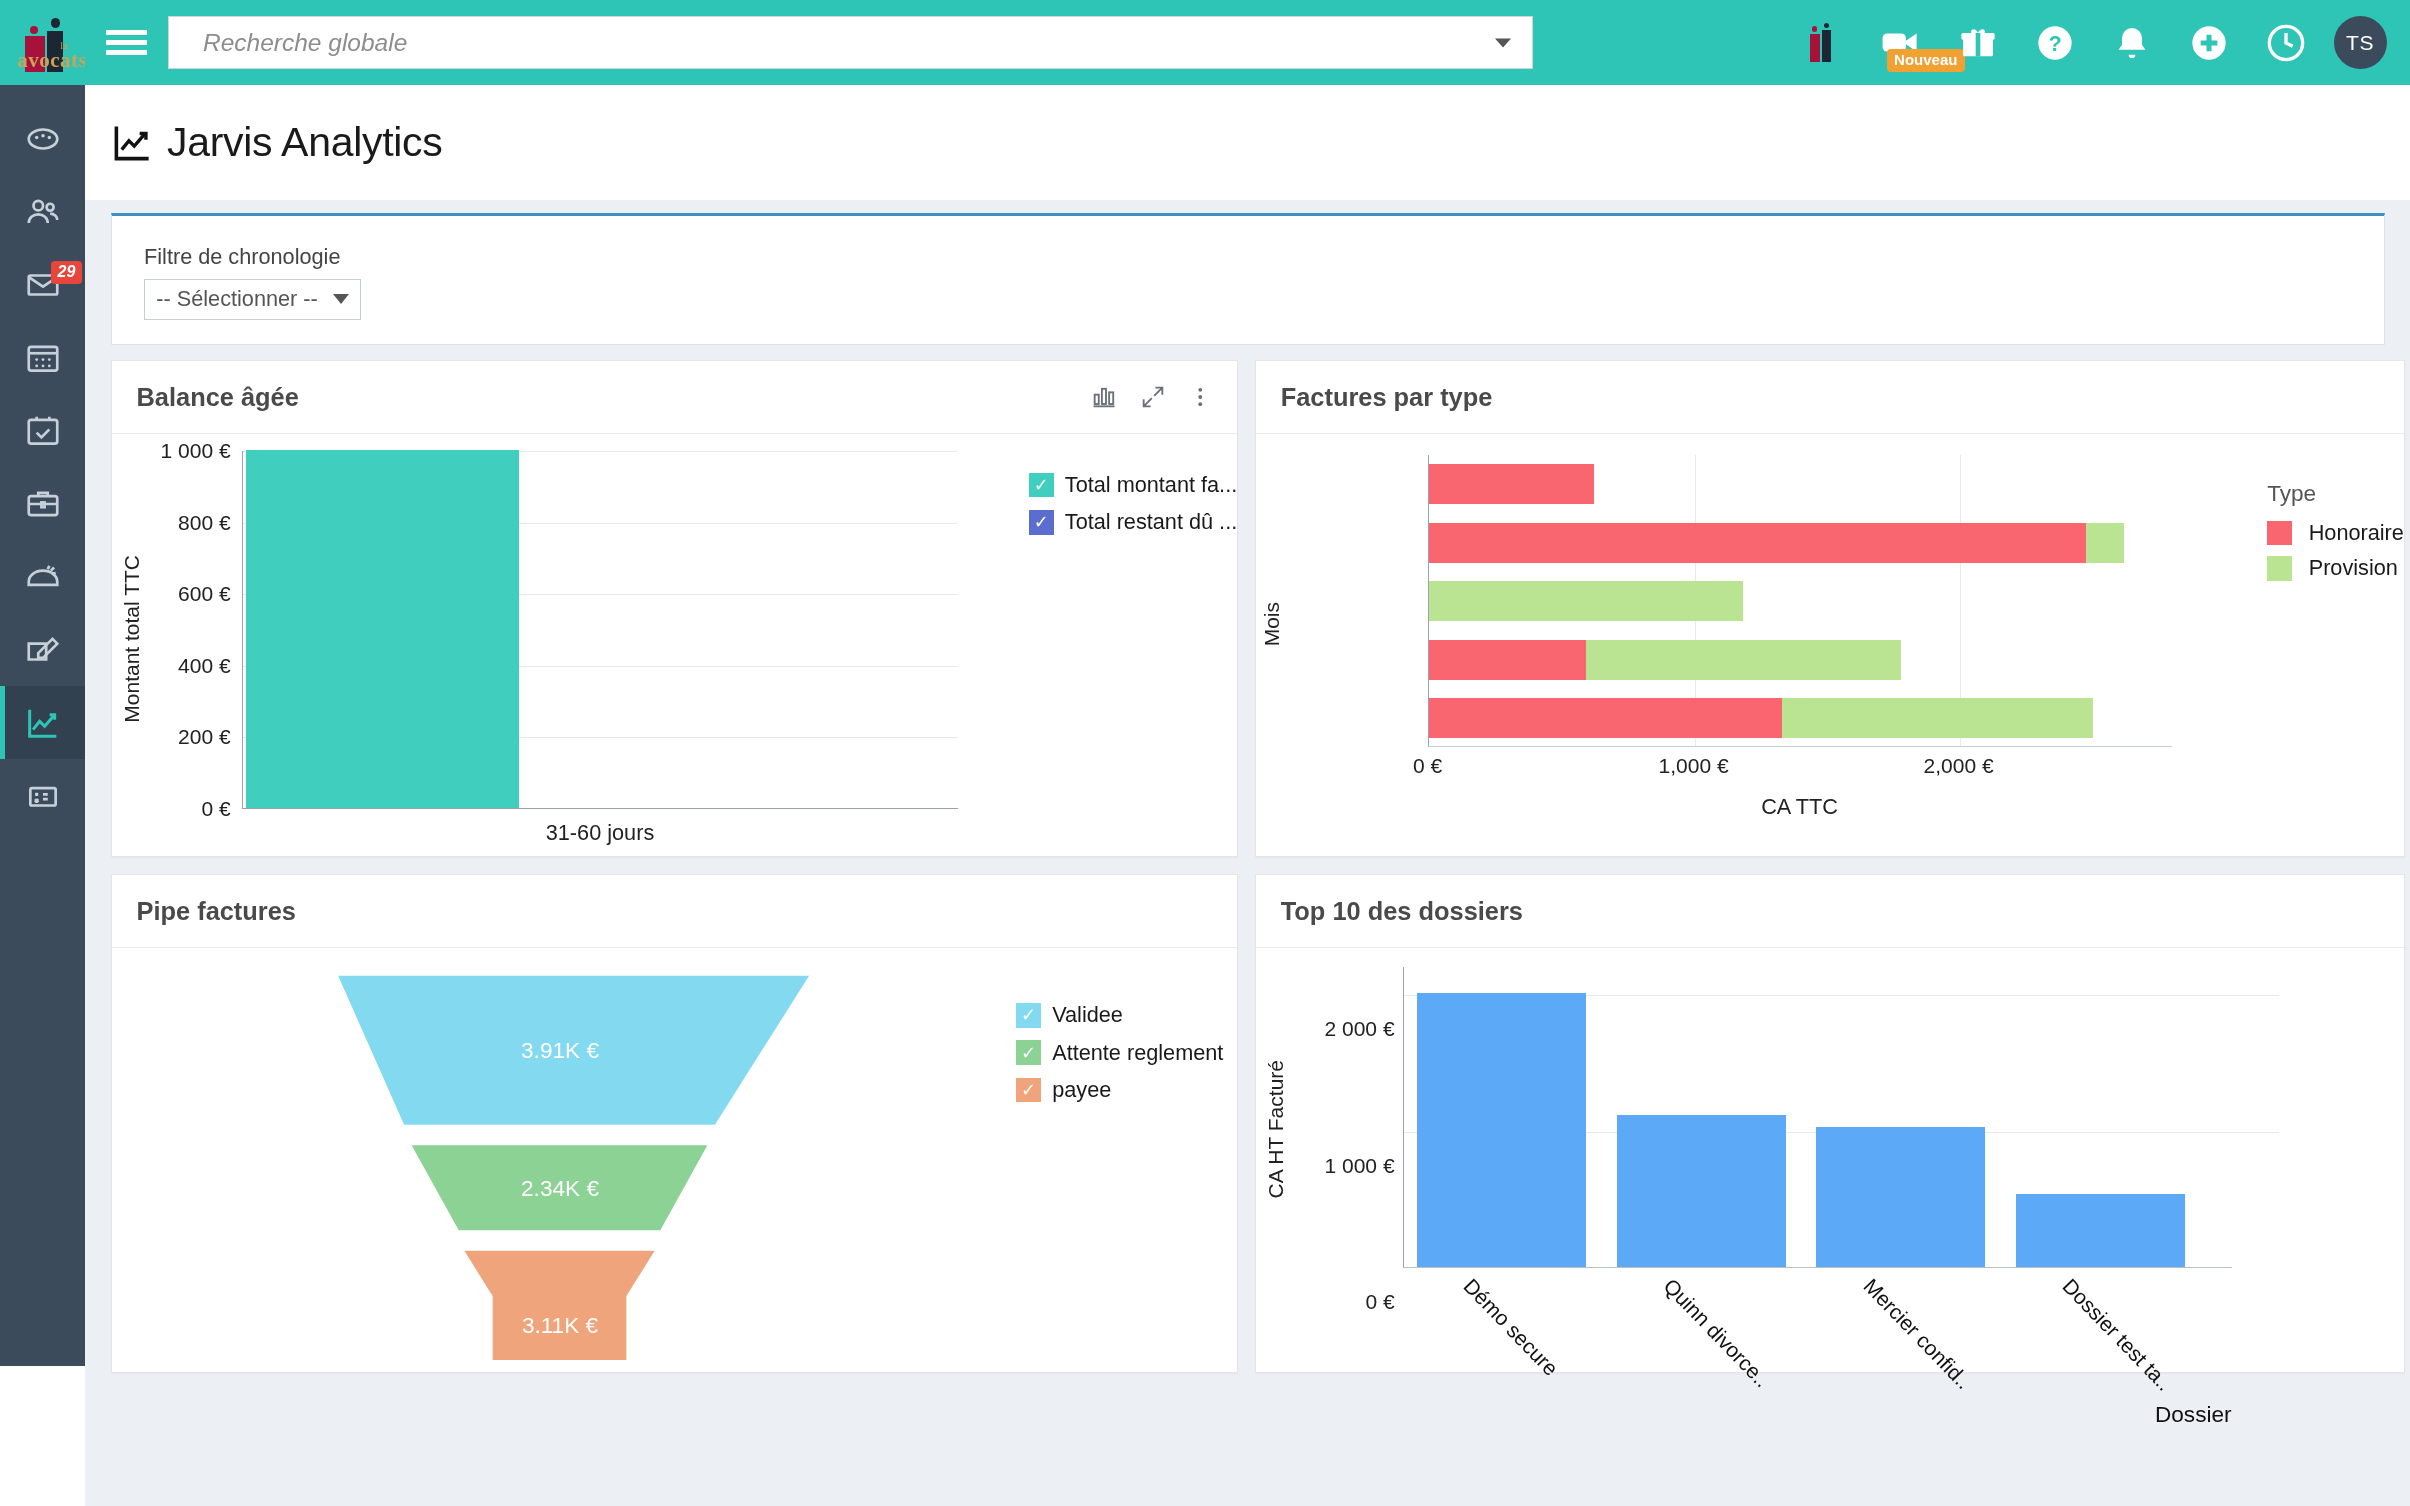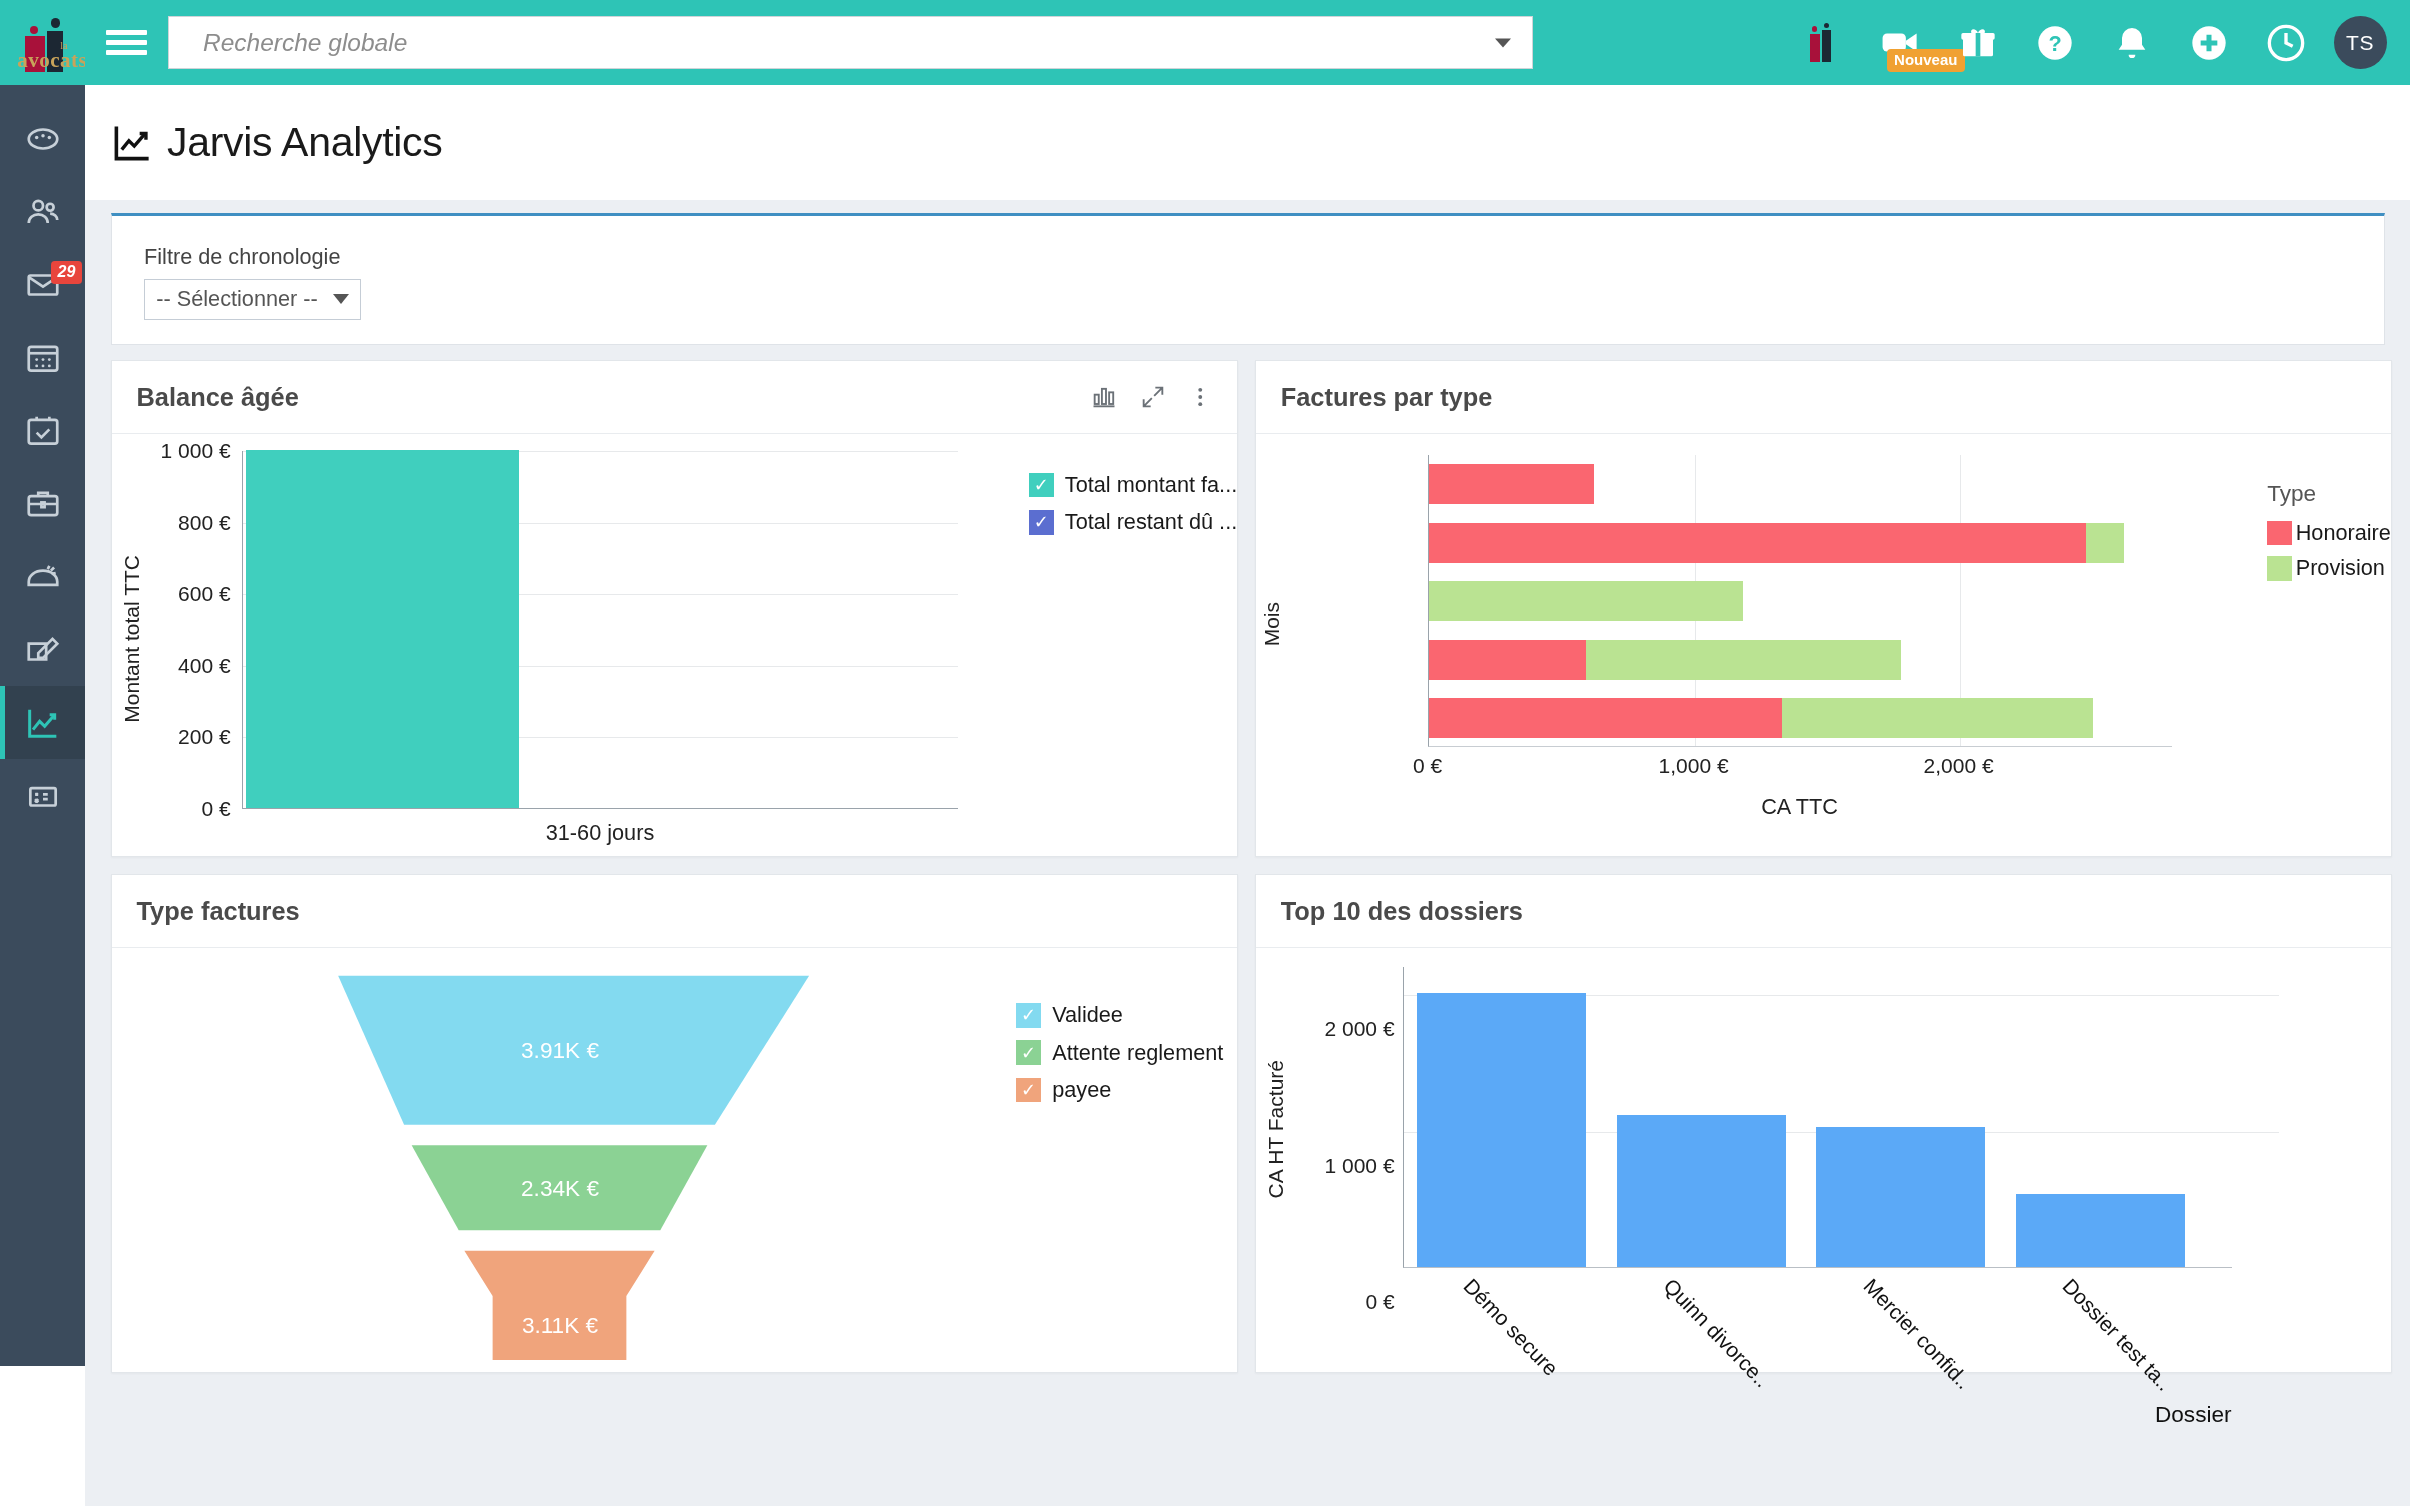--- a/index.html
+++ b/index.html
@@ -233,21 +233,21 @@
   .legend-check {
     display: flex; align-items: center; gap: 11.3px;
     margin-bottom: 11.3px; cursor: pointer;
   }
   .sw {
     width: 24.5px; height: 24.5px;
     display: flex; align-items: center; justify-content: center;
     color: #fff; font-size: 18px; line-height: 1;
   }
   .legend-text { font-size: 21.7px; color: #1a1a1a; white-space: nowrap; }
-  .legend-plain { display: flex; align-items: center; gap: 4px; margin-bottom: 9.4px; }
+  .legend-plain { display: flex; align-items: center; gap: 17px; margin-bottom: 9.4px; }
   .sw-plain { width: 24.5px; height: 24.5px; }
 
   
   #balance-body { display: flex; padding-top: 17px; }
   .ba-chart { position: relative; width: 885px; height: 405px; margin-left: 17px; }
   .ba-yticks { position: absolute; left: 0; top: 0; width: 111px; height: 358px; }
   .ba-yticks .tick {
     position: absolute; right: 9.4px; transform: translateY(-50%); text-align: right;
   }
   .ba-ylabel {
@@ -634,21 +634,21 @@
             <div class="legend-plain">
               <span class="sw-plain" style="background:#bae392"></span>
               <span class="legend-text">Provision</span>
             </div>
           </div>
         </div>
       </div>
 
       <div class="card">
         <div class="card-head">
-          <span class="card-title">Type factures</span>
+          <span class="card-title">Pipe factures</span>
         </div>
         <div class="card-body" id="pipe-body">
           <div class="funnel-wrap">
             <svg width="895" height="405" viewBox="0 0 950 430">
               <polygon points="240,20 740,20 640,178 310,178" fill="#83daf0"></polygon>
               <polygon points="318,200 632,200 582,290 368,290" fill="#8bd294"></polygon>
               <polygon points="374,312 576,312 546,360 546,428 404,428 404,360" fill="#f0a47c"></polygon>
             </svg>
             <span class="funnel-label" style="left:448px;top:94px">3.91K €</span>
             <span class="funnel-label" style="left:448px;top:232px">2.34K €</span>

